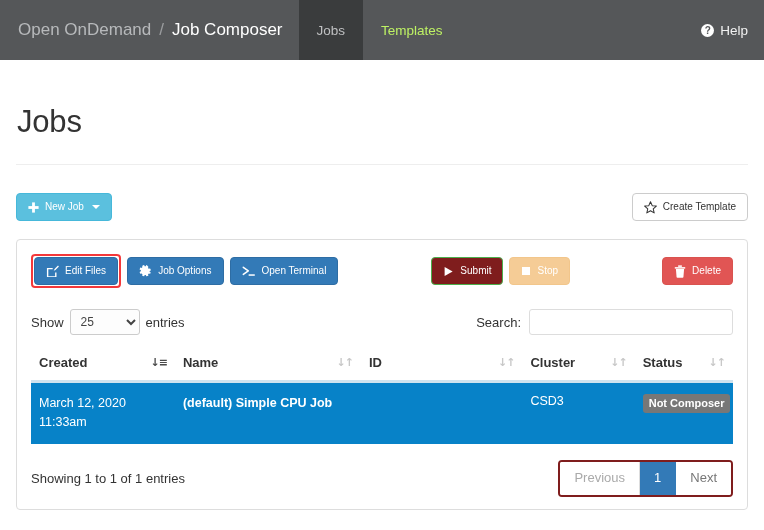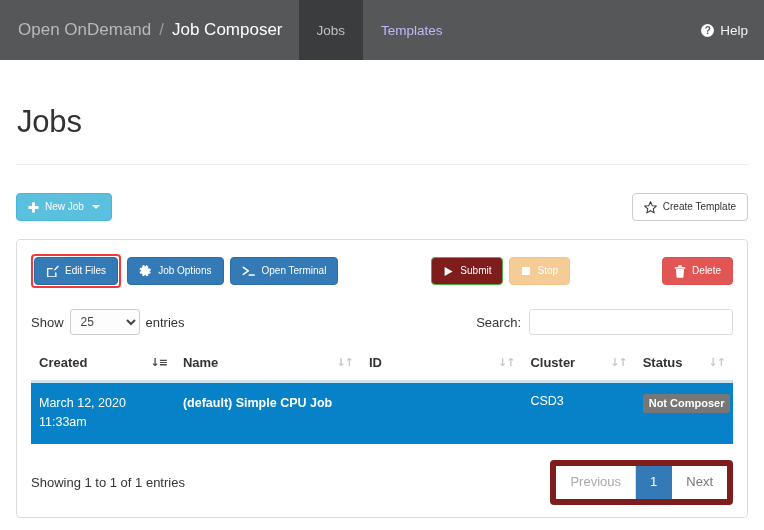--- a/index.html
+++ b/index.html
@@ -42,21 +42,21 @@
     color: #ffffff;
   }
   .nav-links {
     display: flex;
     align-items: stretch;
   }
   .nav-link {
     display: flex;
     align-items: center;
     padding: 0 18px;
-    color: #c4b5fd;
+    color: #bef264;
     font-size: 13.5px;
     text-decoration: none;
     cursor: pointer;
   }
   .nav-link.active {
     background: #3a3c3d;
     color: #bfc0c2;
   }
   .nav-right {
     margin-left: auto;
@@ -312,21 +312,21 @@
     align-items: center;
     margin-top: 16px;
   }
   .dt-info {
     font-size: 13px;
     color: #333333;
   }
   .pagination {
     margin-left: auto;
     display: flex;
-    border: 6px solid #7f1d1d;
+    border: 2px solid #7f1d1d;
     border-radius: 4px;
     overflow: hidden;
   }
   .page-btn {
     padding: 8px 14px;
     font-size: 13px;
     color: #777777;
     background: #ffffff;
     cursor: pointer;
     border-right: 1px solid #dddddd;

